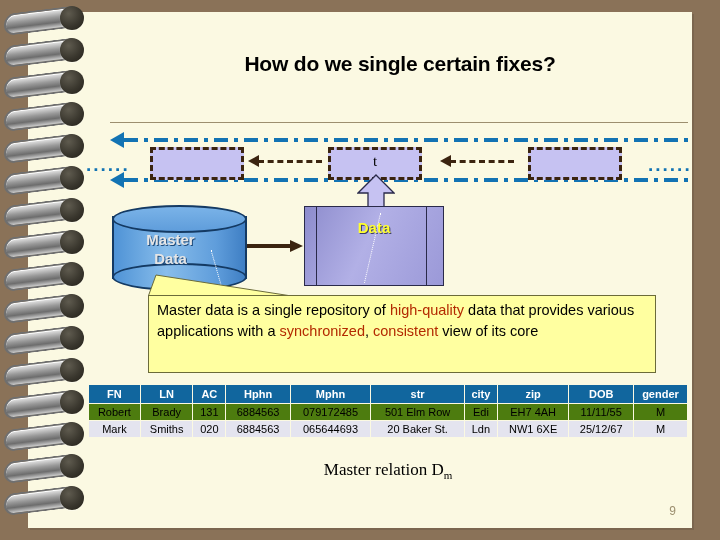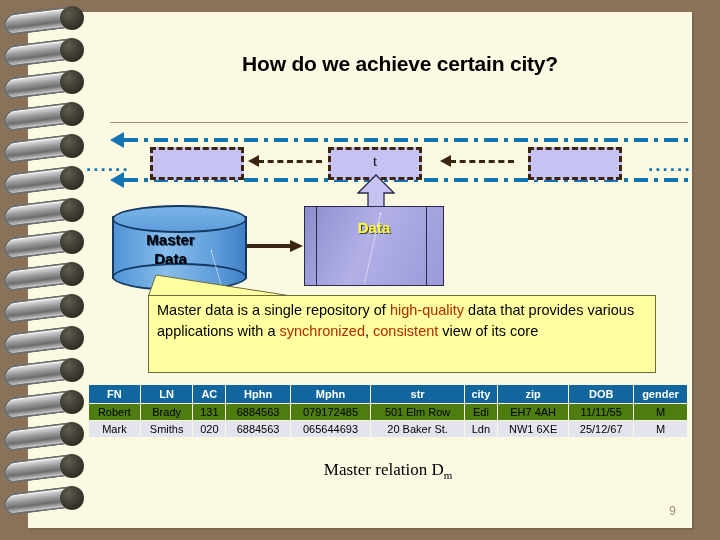--- a/index.html
+++ b/index.html
@@ -90,21 +90,21 @@
     border:2px solid #143a63;border-radius:50%;
     background:linear-gradient(90deg,#4f93d6 0%,#88bdeb 40%,#5f9ddb 78%,#3f7fc4 100%);
   }
   #cyl .top{
     position:absolute;left:0;top:0;width:131px;height:24px;
     border:2px solid #143a63;border-radius:50%;
     background:linear-gradient(180deg,#7ab3e8 0%,#5f9ddb 100%);
   }
   #cyl .txt{
     position:absolute;left:0;top:26px;width:117px;text-align:center;
-    font-size:15px;font-weight:bold;color:#000000;line-height:1.25;
+    font-size:15px;font-weight:bold;color:#e5e5e5;line-height:1.25;
     text-shadow:1px 1px 0 #1d4a7a;
   }
   #cyl .sheen{
     position:absolute;left:104px;top:44px;width:1px;height:40px;
     border-left:1px dotted #ffffff;transform:rotate(-16deg);
   }
   
   #dmbox{position:absolute;left:304px;top:206px;width:140px;height:80px;}
   #dmbox .face{
     position:absolute;inset:0;
@@ -235,21 +235,21 @@
     <div class="ring" style="top: 448px;">
       <div class="wire"></div>
       <div class="hole"></div>
     </div>
     <div class="ring" style="top: 480px;">
       <div class="wire"></div>
       <div class="hole"></div>
     </div>
   </div>
 
-<div id="title">How do we achieve certain city?</div>
+<div id="title">How do we single certain fixes?</div>
 <div id="rule"></div>
 
 <div class="bigarrow" style="left:110px;top:132px;"></div>
 <div class="dashdot" style="left:124px;top:138px;width:564px;"></div>
 
 <div class="bigarrow" style="left:110px;top:172px;"></div>
 <div class="dashdot" style="left:124px;top:178px;width:564px;"></div>
 
 <div class="ell" style="left:86px;top:155px;">......</div>
 

